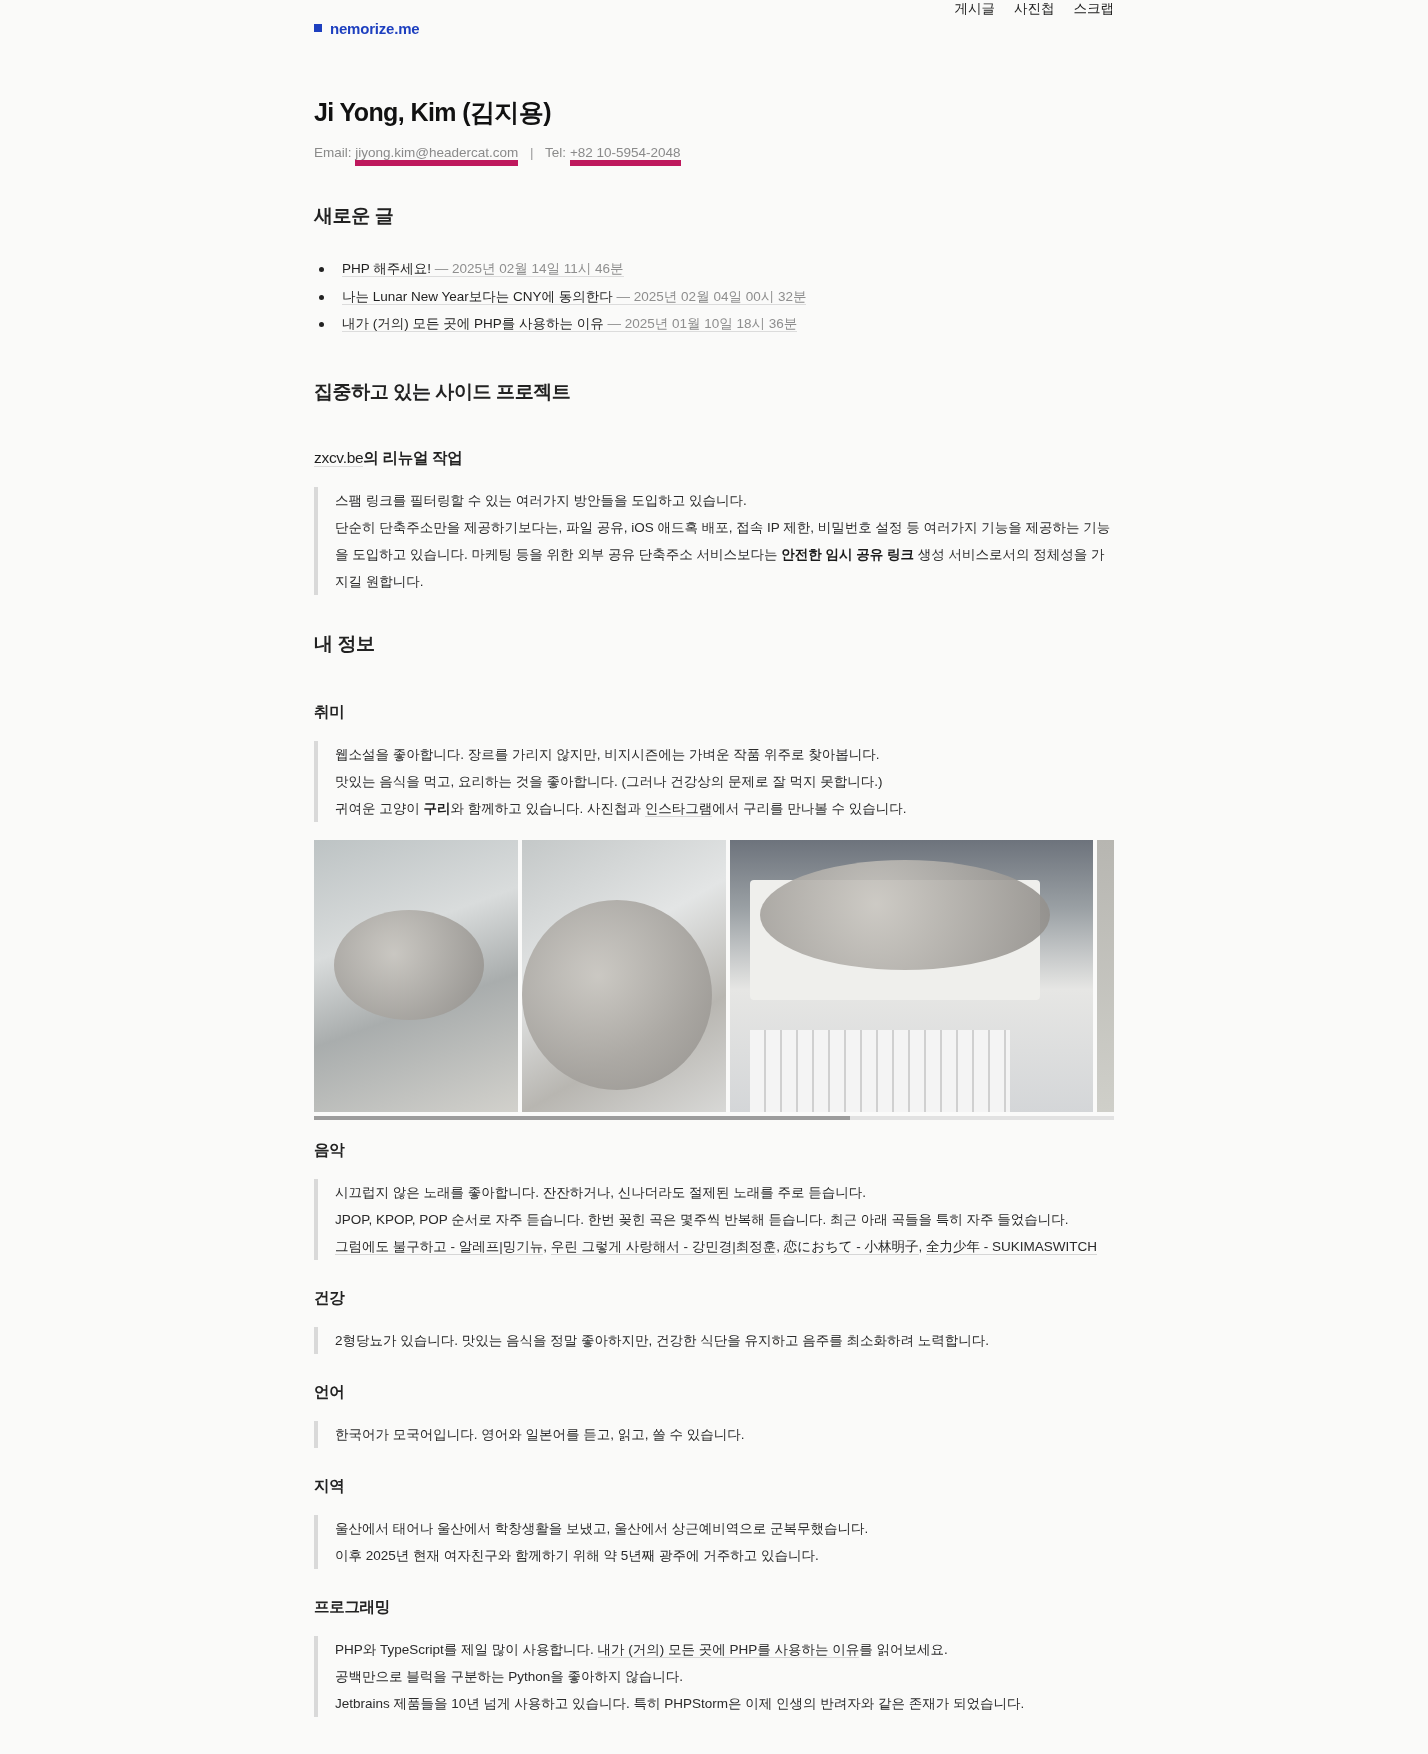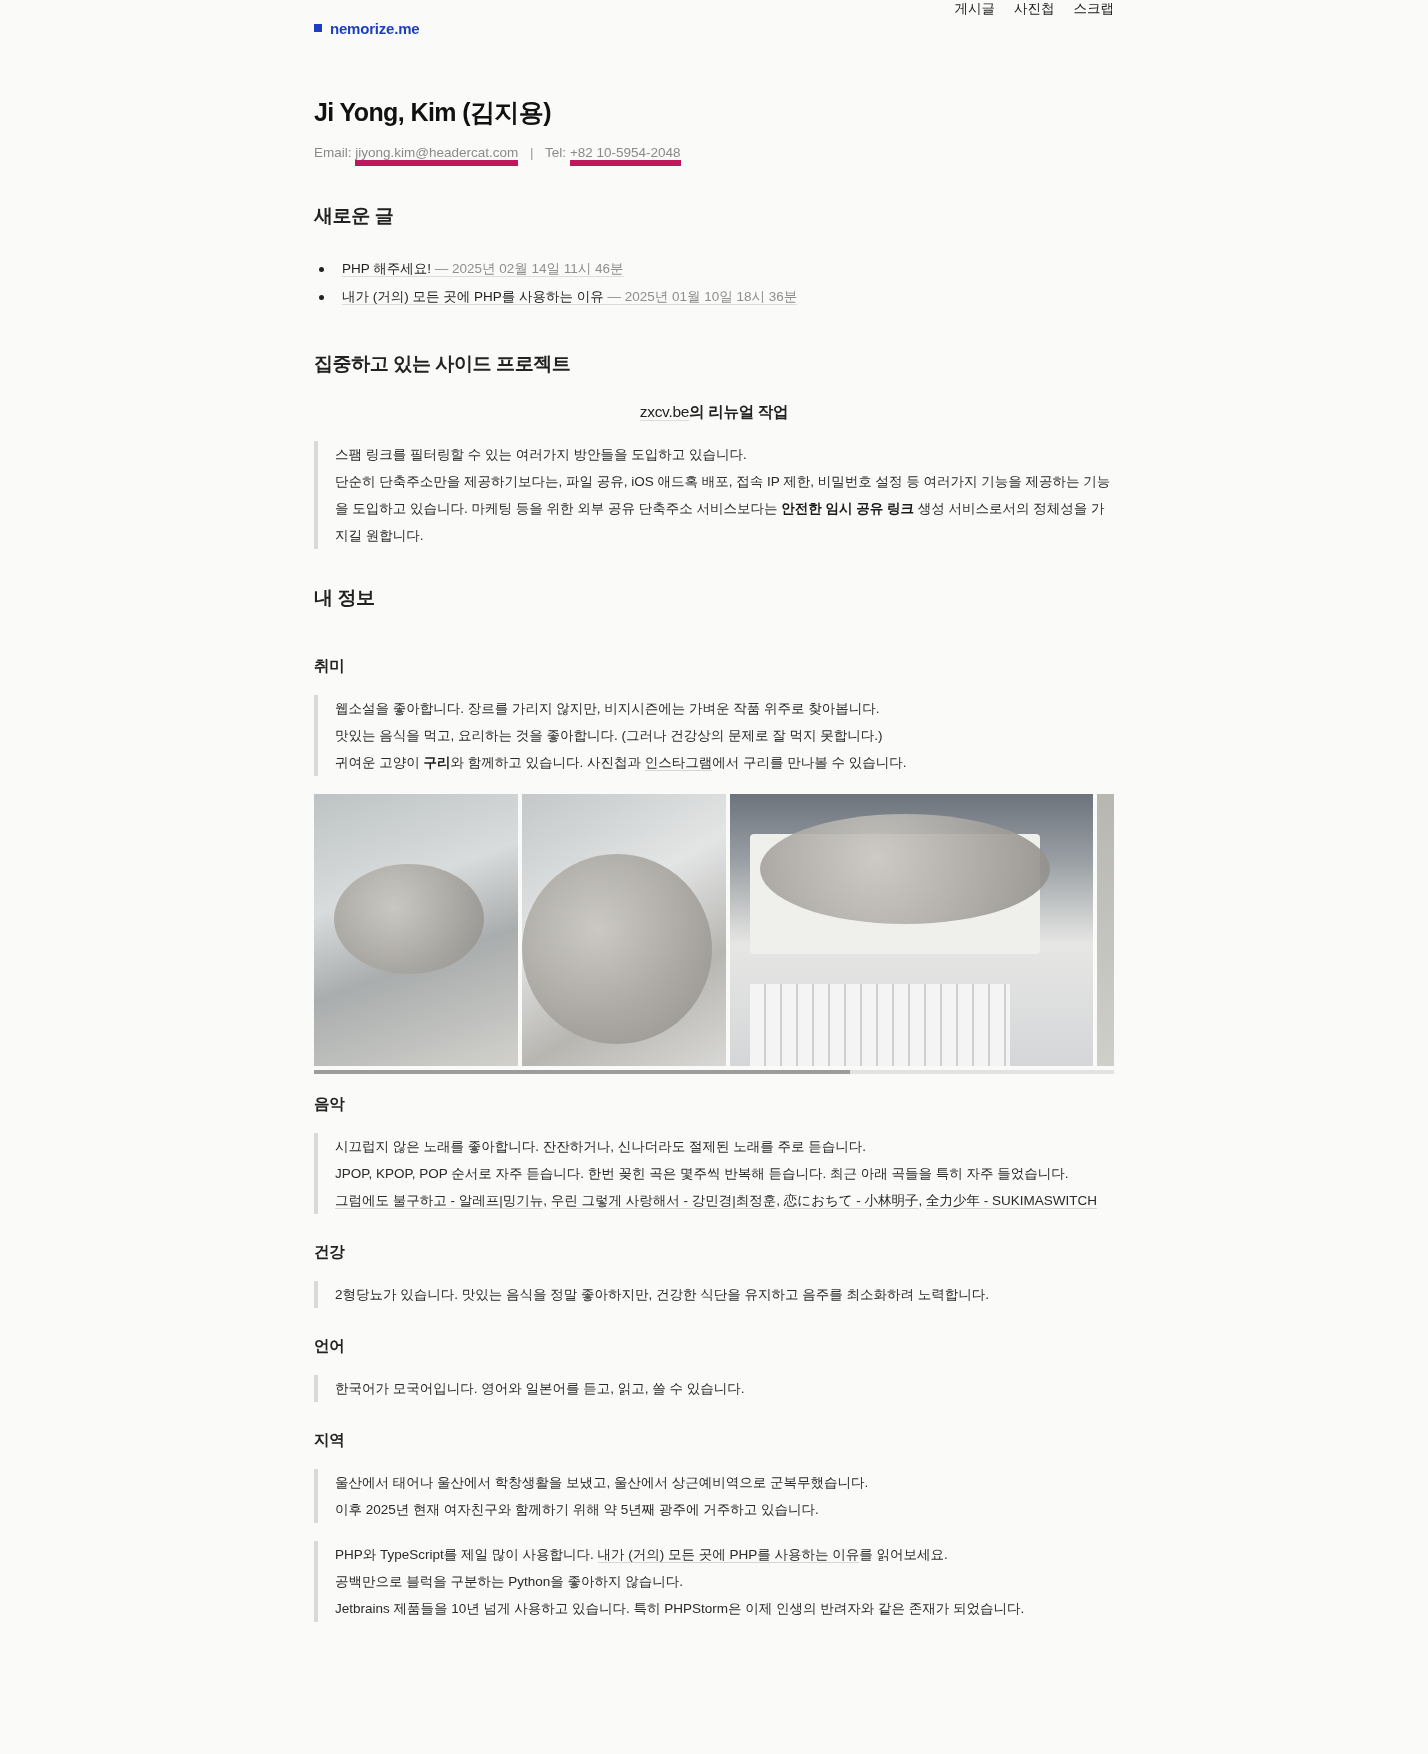--- a/index.html
+++ b/index.html
@@ -31,21 +31,21 @@
   h2.sec { font-size: 19px; font-weight: 700; color: #222; letter-spacing: -0.4px; }
   .sec-new { margin-top: 43px; }
   ul.posts { margin-top: 26px; list-style: none; }
   ul.posts li { position: relative; padding-left: 28px; font-size: 13.5px; line-height: 27.5px; }
   ul.posts li::before { content: ""; position: absolute; left: 5px; top: 12px; width: 5px; height: 5px; background: #222; border-radius: 50%; }
   ul.posts li .post-link { color: #1f1f1f; text-decoration: none; border-bottom: 1px solid #dcdcdc; }
   ul.posts li .post-date { color: #8e8e8e; }
 
   .sec-proj { margin-top: 41px; }
   h3.sub { font-size: 15.5px; font-weight: 700; color: #222; letter-spacing: -0.3px; }
-  .proj-title { margin-top: 25px; text-align: center; }
+  .proj-title { margin-top: 43px; }
   .proj-title a { color: #1f1f1f; text-decoration: none; font-weight: 400; border-bottom: 1px solid #dcdcdc; }
 
   blockquote.bq {
     border-left: 4px solid #d9d9d9;
     padding-left: 17px;
     margin-top: 18px;
     font-size: 13.5px; line-height: 27px; color: #2a2a2a;
   }
   blockquote.bq p { margin: 0; }
   blockquote.bq b { font-weight: 700; color: #1a1a1a; }
@@ -94,20 +94,23 @@
     <span>Tel:</span>
     <a href="#">+82 10-5954-2048</a>
   </div>
 
 
   <section class="sec-new">
     <h2 class="sec">새로운 글</h2>
     <ul class="posts">
       <li>
         <a href="#" class="post-link"><span>PHP 해주세요!</span><span class="post-date"> — 2025년 02월 14일 11시 46분</span></a>
+      </li>
+      <li>
+        <a href="#" class="post-link"><span>나는 Lunar New Year보다는 CNY에 동의한다</span><span class="post-date"> — 2025년 02월 04일 00시 32분</span></a>
       </li>
       <li>
         <a href="#" class="post-link"><span>내가 (거의) 모든 곳에 PHP를 사용하는 이유</span><span class="post-date"> — 2025년 01월 10일 18시 36분</span></a>
       </li>
     </ul>
   </section>
 
   <section class="sec-proj">
     <h2 class="sec">집중하고 있는 사이드 프로젝트</h2>
     <h3 class="sub proj-title">
@@ -165,20 +168,21 @@
     <blockquote class="bq">
       <p>한국어가 모국어입니다. 영어와 일본어를 듣고, 읽고, 쓸 수 있습니다.</p>
     </blockquote>
 
     <h3 class="sub info-h">지역</h3>
     <blockquote class="bq">
       <p>울산에서 태어나 울산에서 학창생활을 보냈고, 울산에서 상근예비역으로 군복무했습니다.</p>
       <p>이후 2025년 현재 여자친구와 함께하기 위해 약 5년째 광주에 거주하고 있습니다.</p>
     </blockquote>
 
+    <h3 class="sub info-h">프로그래밍</h3>
     <blockquote class="bq">
       <p><span>PHP와 TypeScript를 제일 많이 사용합니다. </span><a href="#">내가 (거의) 모든 곳에 PHP를 사용하는 이유</a><span>를 읽어보세요.</span></p>
       <p>공백만으로 블럭을 구분하는 Python을 좋아하지 않습니다.</p>
       <p>Jetbrains 제품들을 10년 넘게 사용하고 있습니다. 특히 PHPStorm은 이제 인생의 반려자와 같은 존재가 되었습니다.</p>
     </blockquote>
   </section>
 
 </div>
 
 </body></html>

